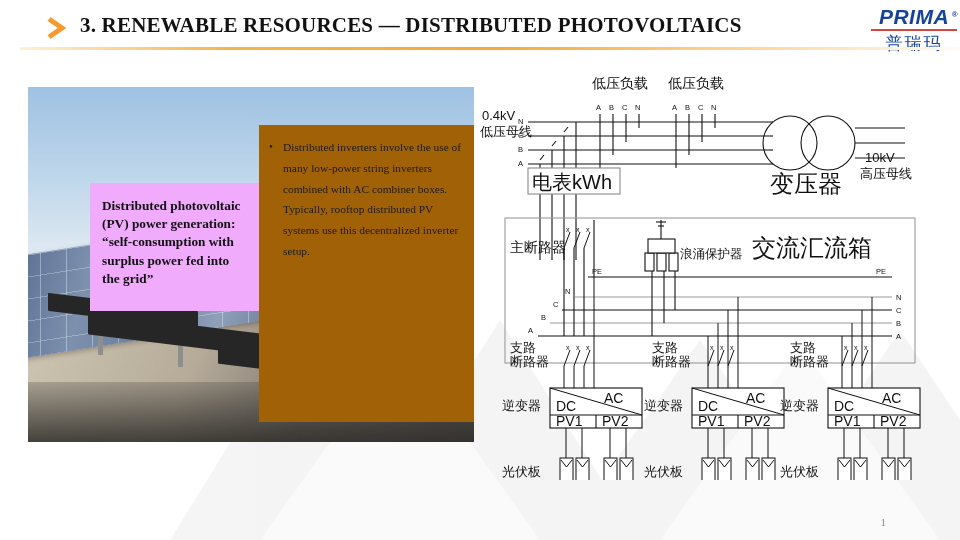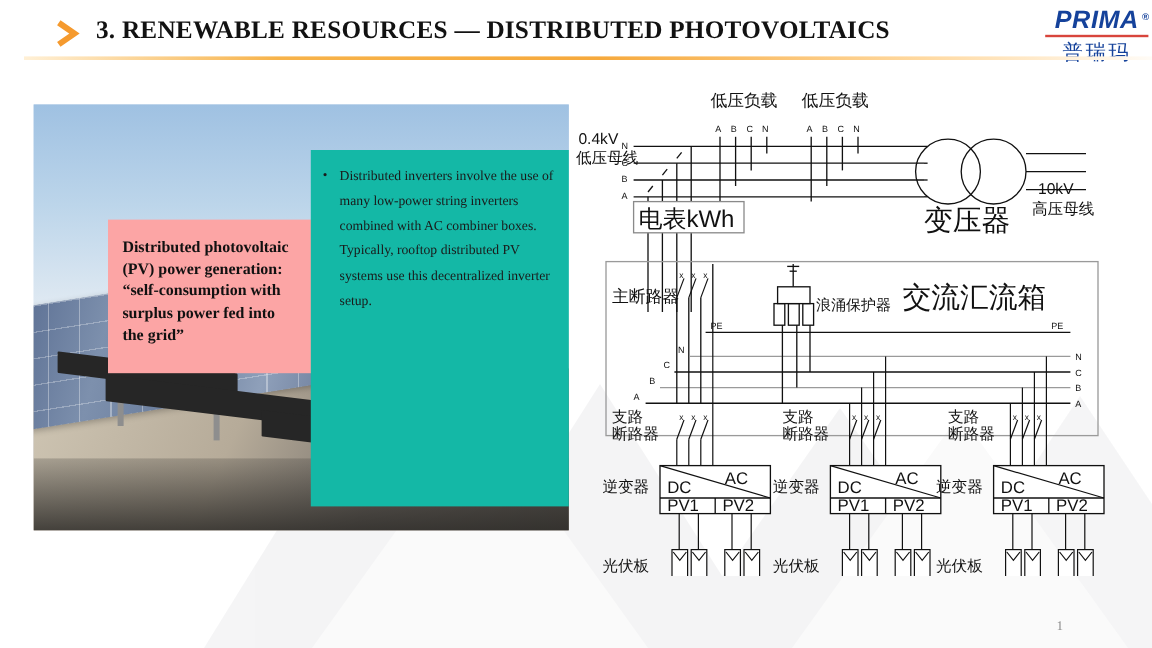--- a/index.html
+++ b/index.html
@@ -58,31 +58,31 @@
   .photo .beam1{left:60px;top:240px;width:240px;height:22px;transform:skewY(7deg);}
   .photo .beam2{left:190px;top:270px;width:250px;height:22px;transform:skewY(7deg);}
   .photo .beam3{left:20px;top:215px;width:150px;height:18px;transform:skewY(7deg);}
   .photo .leg{position:absolute;width:5px;background:#8e8e8e;}
   .photo .darkfloor{position:absolute;left:0;bottom:0;width:100%;height:60px;
     background:linear-gradient(to bottom,rgba(60,58,55,.25),rgba(45,43,40,.85));}
 
   
   .caption{
     position:absolute;left:90px;top:183px;width:170px;height:128px;
-    background:#fca5a5;z-index:3;padding:14px 12px 0 12px;box-sizing:border-box;
+    background:#f0abfc;z-index:3;padding:14px 12px 0 12px;box-sizing:border-box;
   }
   .caption p{
     margin:0;font-family:"Liberation Serif", serif;font-weight:bold;
     font-size:13.3px;line-height:18.2px;color:#111;
   }
 
   
   .bullets{
     position:absolute;left:259px;top:125px;width:215px;height:297px;
-    background:#14b8a6;z-index:4;box-sizing:border-box;padding:12px 10px 0 8px;
+    background:#a16207;z-index:4;box-sizing:border-box;padding:12px 10px 0 8px;
   }
   .bullets ul{margin:0;padding:0;list-style:none;}
   .bullets li{
     position:relative;padding-left:16px;margin-bottom:13px;
     font-family:"Liberation Serif", serif;font-size:11.4px;line-height:20.8px;color:#1a1a1a;
     text-align:left;
   }
   .bullets li:before{content:"\2022";position:absolute;left:2px;top:-1px;font-size:11px;color:#1a1a1a;}
 
   

